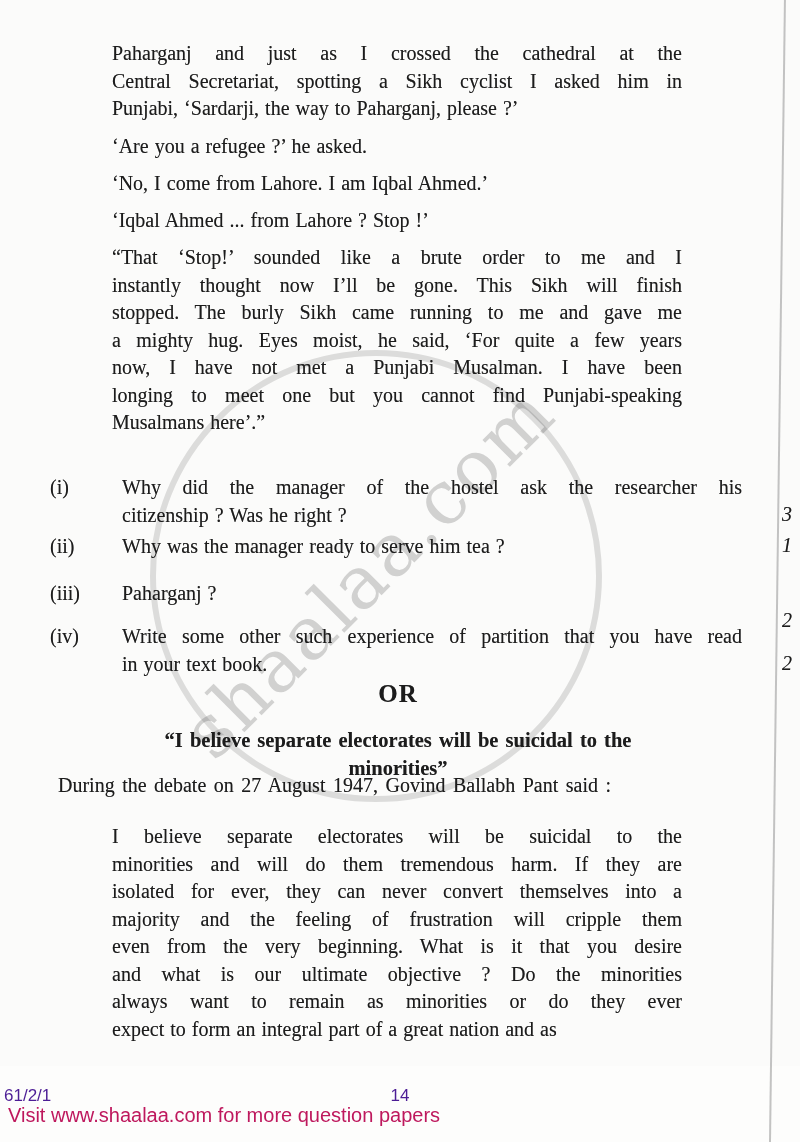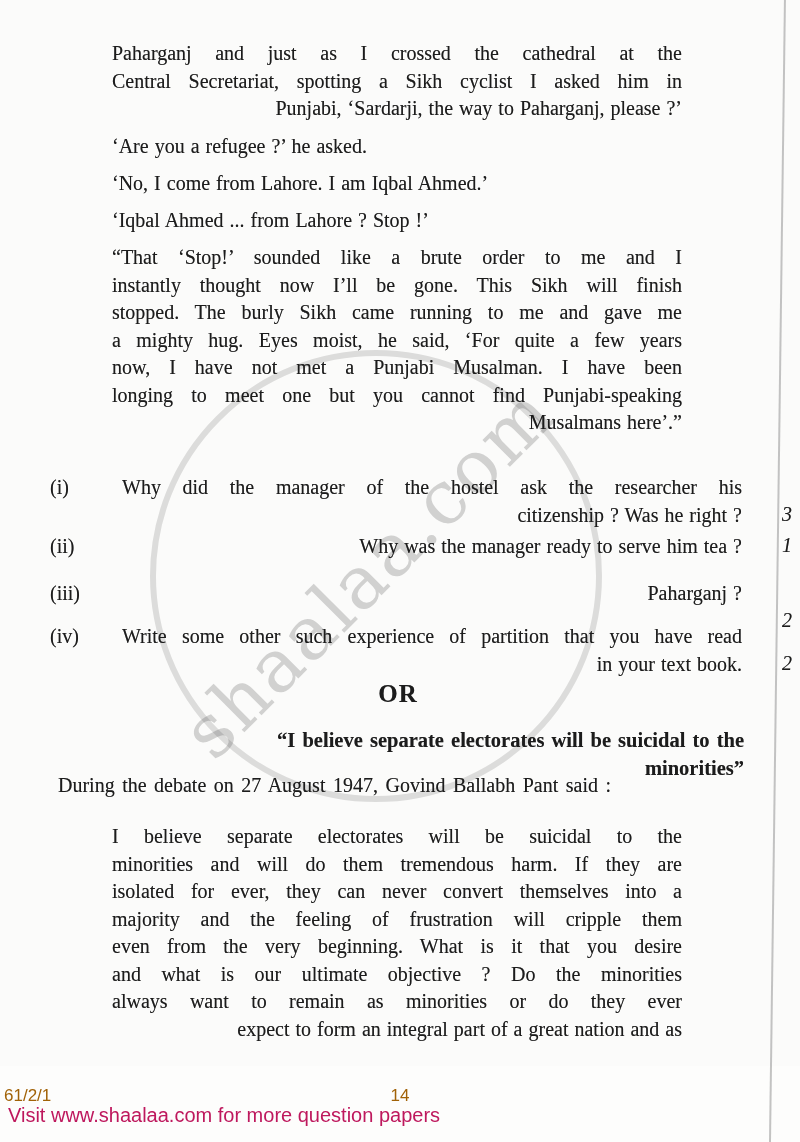--- a/index.html
+++ b/index.html
@@ -23,35 +23,35 @@
     white-space:nowrap;
   }
   .edge-line{
     position:absolute;left:784px;top:-4px;width:1.6px;height:1152px;
     background:rgba(175,175,175,0.75);
     transform:rotate(0.75deg);transform-origin:top left;
   }
   
   .blk{position:absolute;z-index:2;font-size:20px;line-height:27.5px;word-spacing:1px;
        text-shadow:0 0 0.5px rgba(25,25,25,0.45);}
-  .ln{display:block;text-align:right;}
+  .ln{display:block;}
   .jst{text-align:justify;text-align-last:justify;}
   .it{}
   .para{left:112px;width:570px;}
   .dlg{left:112px;width:570px;}
   .q-row{left:50px;width:742px;}
   .q-num{position:absolute;left:0;top:0;}
   .q-text{position:absolute;left:72px;top:0;width:620px;}
   .q-marks{position:absolute;right:0;bottom:1px;font-style:italic;}
   .center-b{left:52px;width:692px;text-align:center;font-weight:bold;}
   .or-h{font-size:25px;letter-spacing:1px;}
   .quote-h{font-size:20.5px;word-spacing:2px;line-height:28px;}
   .intro{left:58px;width:700px;word-spacing:2.5px;}
   
-  .foot{position:absolute;z-index:2;font-family:"Liberation Sans","DejaVu Sans",sans-serif;color:#a16207;}
+  .foot{position:absolute;z-index:2;font-family:"Liberation Sans","DejaVu Sans",sans-serif;color:#4c1d95;}
   .foot-code{left:4px;top:1086px;font-size:17px;}
   .foot-page{left:6px;top:1086px;width:788px;text-align:center;font-size:17px;}
   .foot-visit{left:8px;top:1104px;font-size:20px;color:#be185d;}
 </style>
 </head>
 <body>
 
 <div class="page">
 
   <div class="scan-tint"></div>

